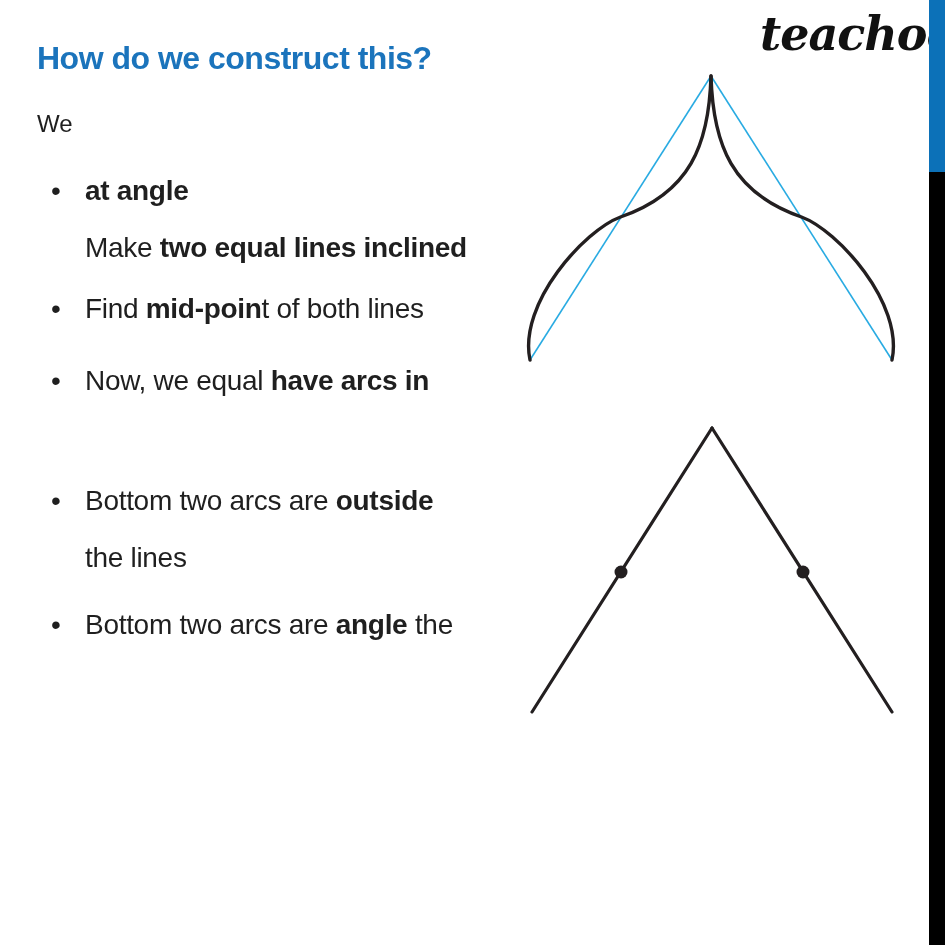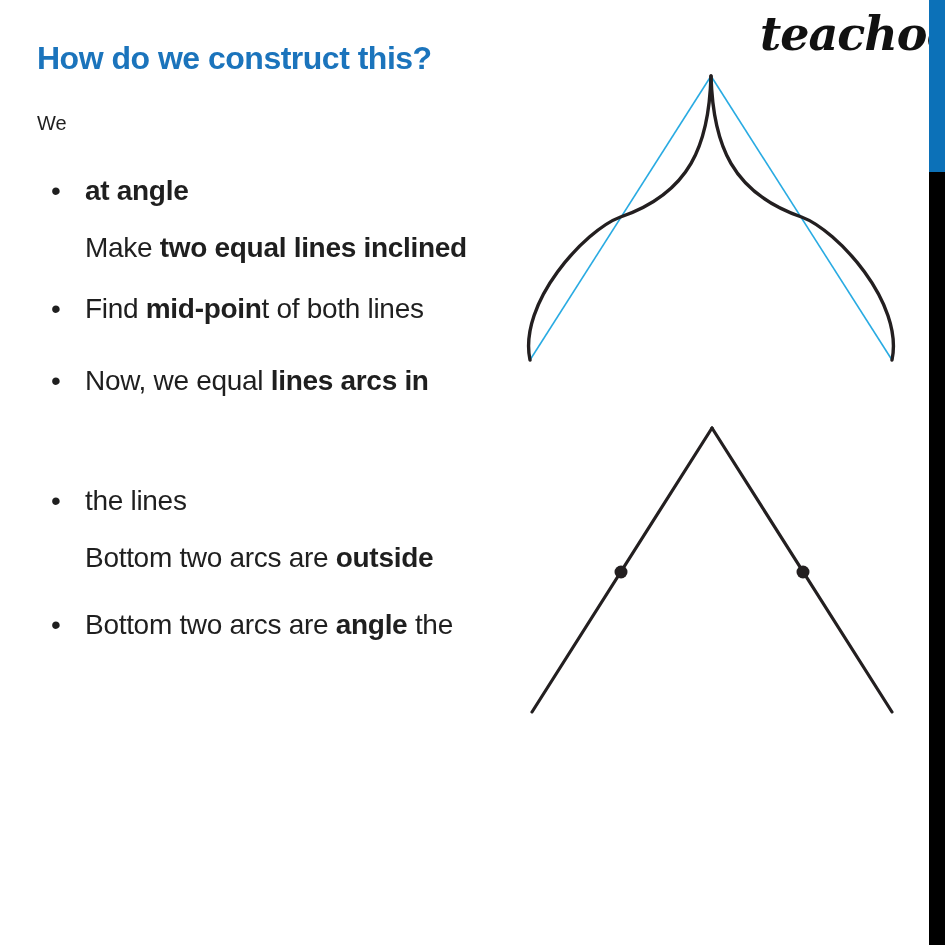--- a/index.html
+++ b/index.html
@@ -20,21 +20,21 @@
     color:var(--logo,#111111);
   }
   .heading{
     position:absolute;left:37px;top:30px;
     font-size:32px;font-weight:bold;line-height:57px;
     letter-spacing:-0.5px;white-space:nowrap;
     color:var(--heading,#1b74bc);
   }
   .intro{
     position:absolute;left:37px;top:95px;
-    font-size:20px;line-height:57px;white-space:nowrap;
+    font-size:24px;line-height:57px;white-space:nowrap;
   }
   .bullet{
     position:absolute;left:85px;
     font-size:28px;line-height:57px;
     letter-spacing:-0.3px;white-space:nowrap;
   }
   .bullet .marker{
     position:absolute;left:-34px;top:0;
     font-size:28px;line-height:57px;
   }
@@ -72,26 +72,26 @@
         <span class="marker">•</span>
         <div class="line"><span class="b">at angle</span></div>
         <div class="line"><span>Make </span><span class="b">two equal lines inclined</span></div>
       </div>
       <div class="bullet" style="top: 280px;">
         <span class="marker">•</span>
         <div class="line"><span>Find </span><span class="b">mid-poin</span><span>t of both lines</span></div>
       </div>
       <div class="bullet" style="top: 352px;">
         <span class="marker">•</span>
-        <div class="line"><span>Now, we equal </span><span class="b">lines arcs in</span></div>
+        <div class="line"><span>Now, we equal </span><span class="b">have arcs in</span></div>
       </div>
       <div class="bullet" style="top: 472px;">
         <span class="marker">•</span>
+        <div class="line"><span>Bottom two arcs are </span><span class="b">outside</span></div>
         <div class="line"><span>the lines</span></div>
-        <div class="line"><span>Bottom two arcs are </span><span class="b">outside</span></div>
       </div>
       <div class="bullet" style="top: 596px;">
         <span class="marker">•</span>
         <div class="line"><span>Bottom two arcs are </span><span class="b">angle</span><span> the</span></div>
       </div>
     </div>
 
 
   <svg class="fig fig-top" id="fig-top" width="430" height="330" viewBox="0 0 430 330">
     <line class="guide" fill="none" x1="221" y1="21" x2="40" y2="305" stroke="#29ABE2" stroke-width="1.6"></line>

